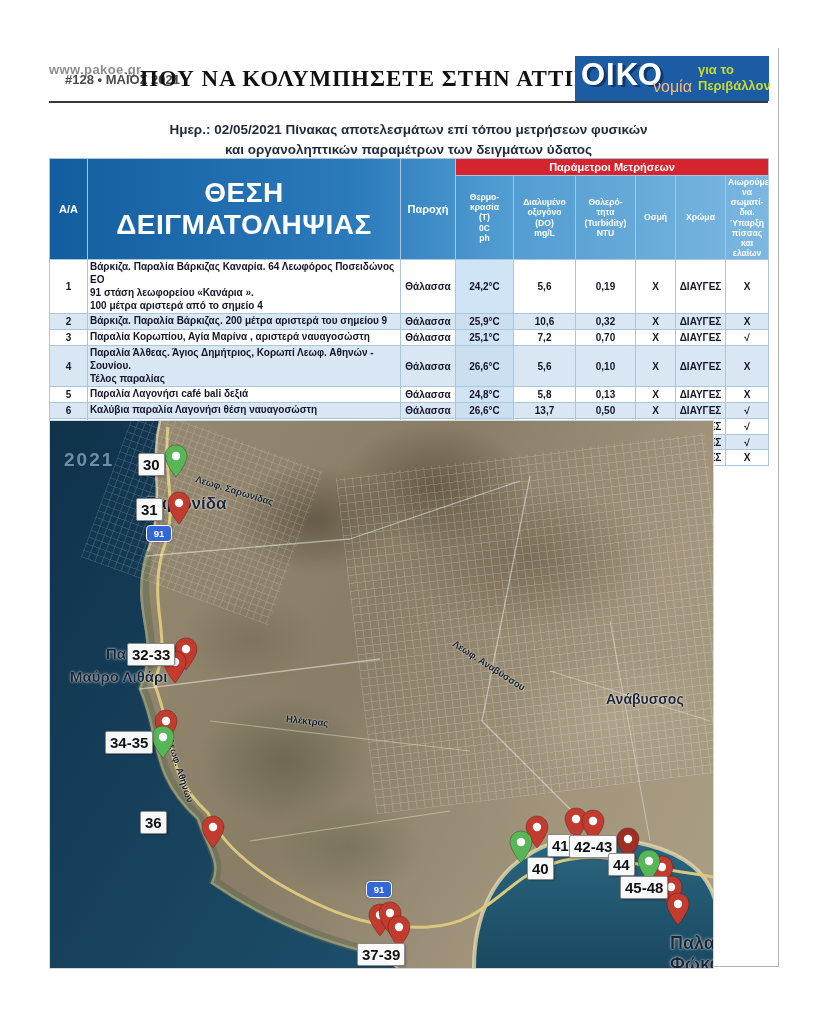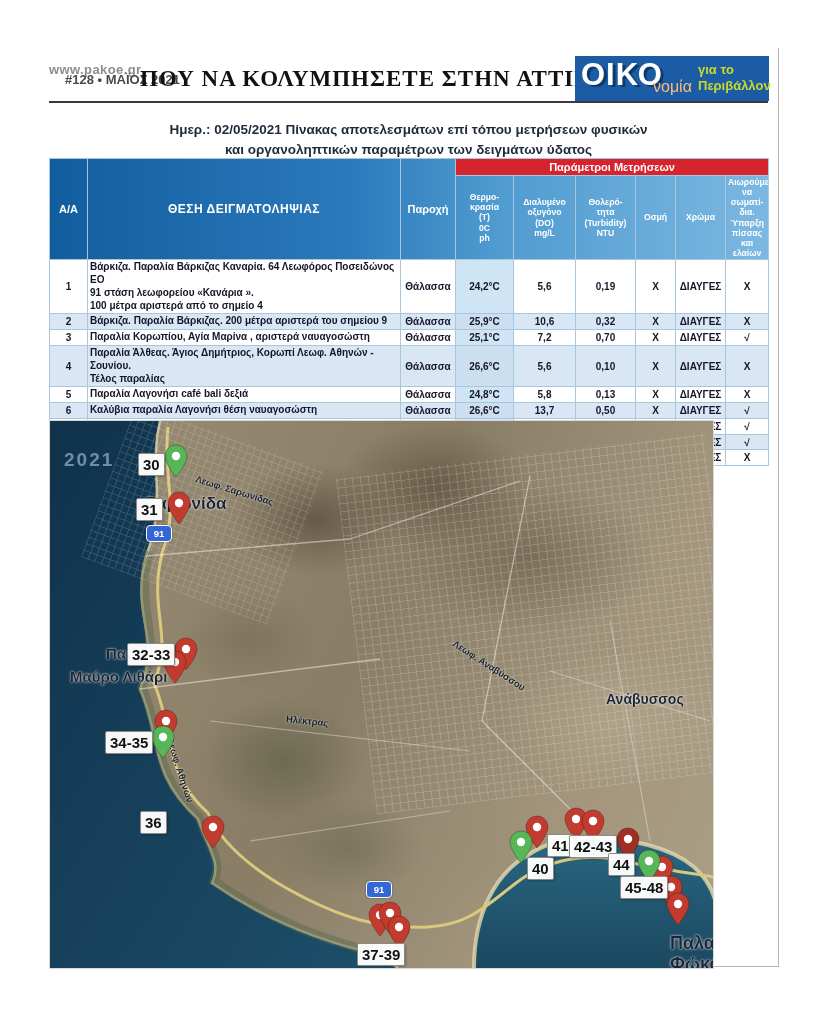--- a/index.html
+++ b/index.html
@@ -25,21 +25,21 @@
   .subtitle{position:absolute;left:49px;top:120px;width:719px;text-align:center;
             font-size:13.5px;font-weight:600;color:#1e2a3a;line-height:1.45;white-space:pre-line;}
   
   table.results{position:absolute;left:49px;top:158px;width:719px;border-collapse:collapse;
                 table-layout:fixed;font-size:10px;}
   table.results th,table.results td{border:1px solid #a9c6dc;padding:1px 2px;vertical-align:middle;}
   thead{background:linear-gradient(90deg,#125d9e 0%,#2b7abc 42%,#4f9bd0 62%,#7cb8e1 100%);}
   th{color:#fff;font-weight:bold;}
   th.banner{background:#d6242f;font-size:11px;height:14px;}
   th.aa{font-size:11px;}
-  th.thesi{font-size:12px;letter-spacing:.5px;margin-top:28px;}
+  th.thesi{font-size:28px;letter-spacing:.5px;margin-top:28px;}
   th.paroxi{font-size:11px;}
   th.param{font-size:8.6px;line-height:1.18;white-space:pre-line;font-weight:bold;height:62px;}
   td{text-align:center;font-weight:600;color:#14142a;}
   td.col-location{text-align:left;font-weight:bold;white-space:pre-line;line-height:1.28;padding-left:4px;}
   td.col-num{font-weight:600;}
   td.col-temp{background:#cfe4f4;}
   tbody tr:nth-child(even){background:#d9e7f4;}
   tbody tr:nth-child(even) td.col-temp{background:#cbdff0;}
   
   .map{position:absolute;left:49px;top:420px;width:663px;height:547px;overflow:hidden;

